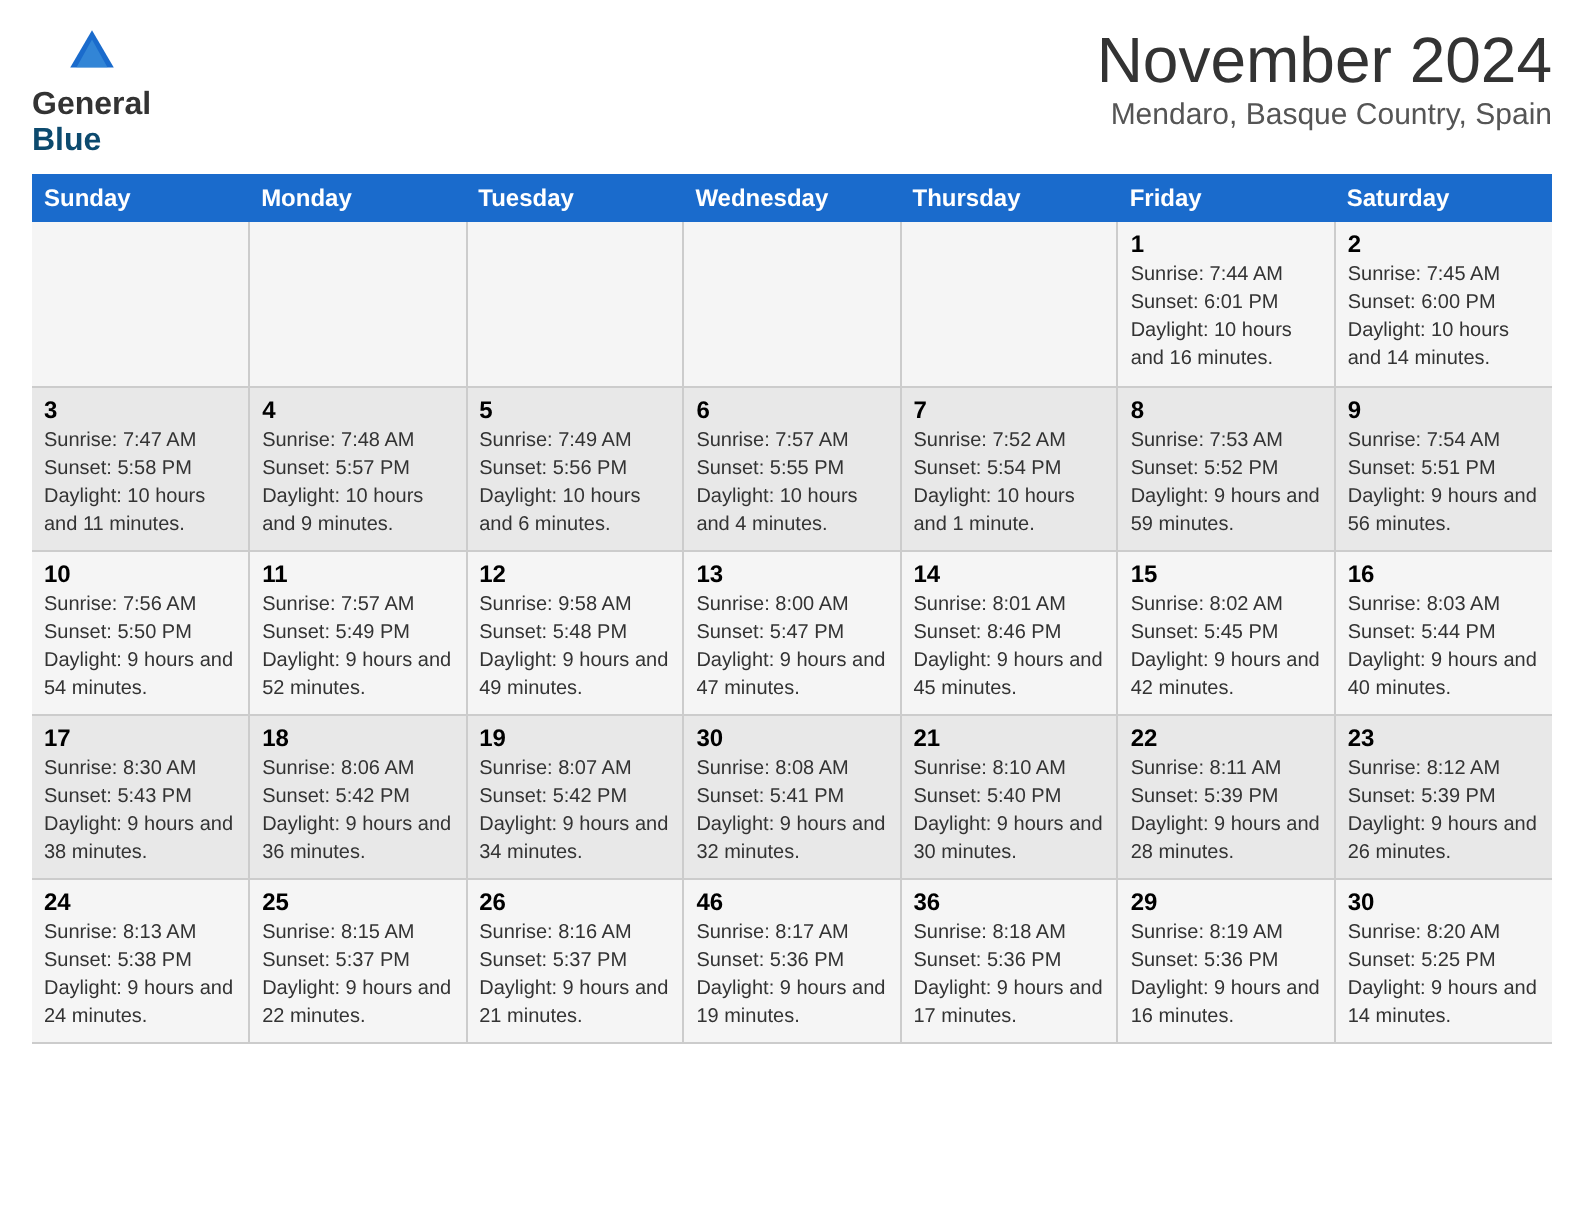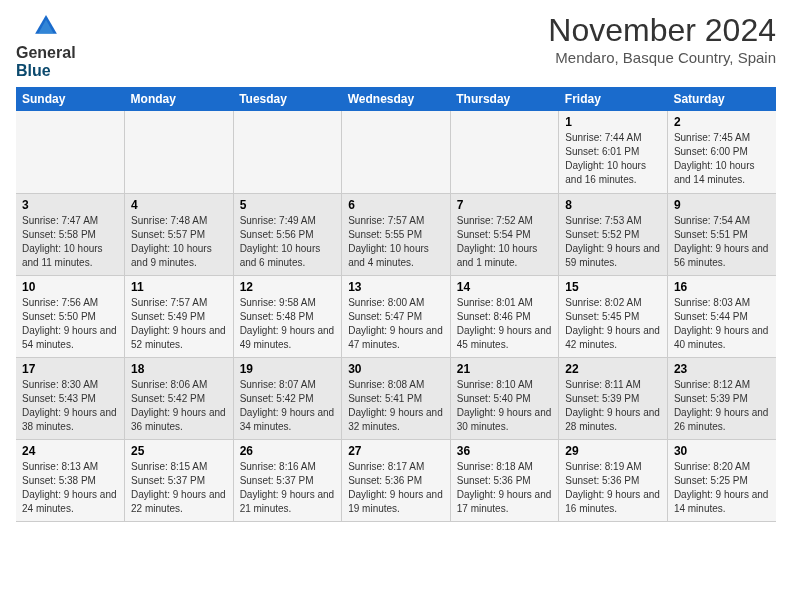--- a/index.html
+++ b/index.html
@@ -292,21 +292,21 @@
 Sunset: 5:37 PM
 Daylight: 9 hours and 22 minutes.</div>
           </td>
           <td>
             <span class="day-num">26</span>
             <div class="day-info">Sunrise: 8:16 AM
 Sunset: 5:37 PM
 Daylight: 9 hours and 21 minutes.</div>
           </td>
           <td>
-            <span class="day-num">27</span>
+            <span class="day-num">46</span>
             <div class="day-info">Sunrise: 8:17 AM
 Sunset: 5:36 PM
 Daylight: 9 hours and 19 minutes.</div>
           </td>
           <td>
             <span class="day-num">36</span>
             <div class="day-info">Sunrise: 8:18 AM
 Sunset: 5:36 PM
 Daylight: 9 hours and 17 minutes.</div>
           </td>

